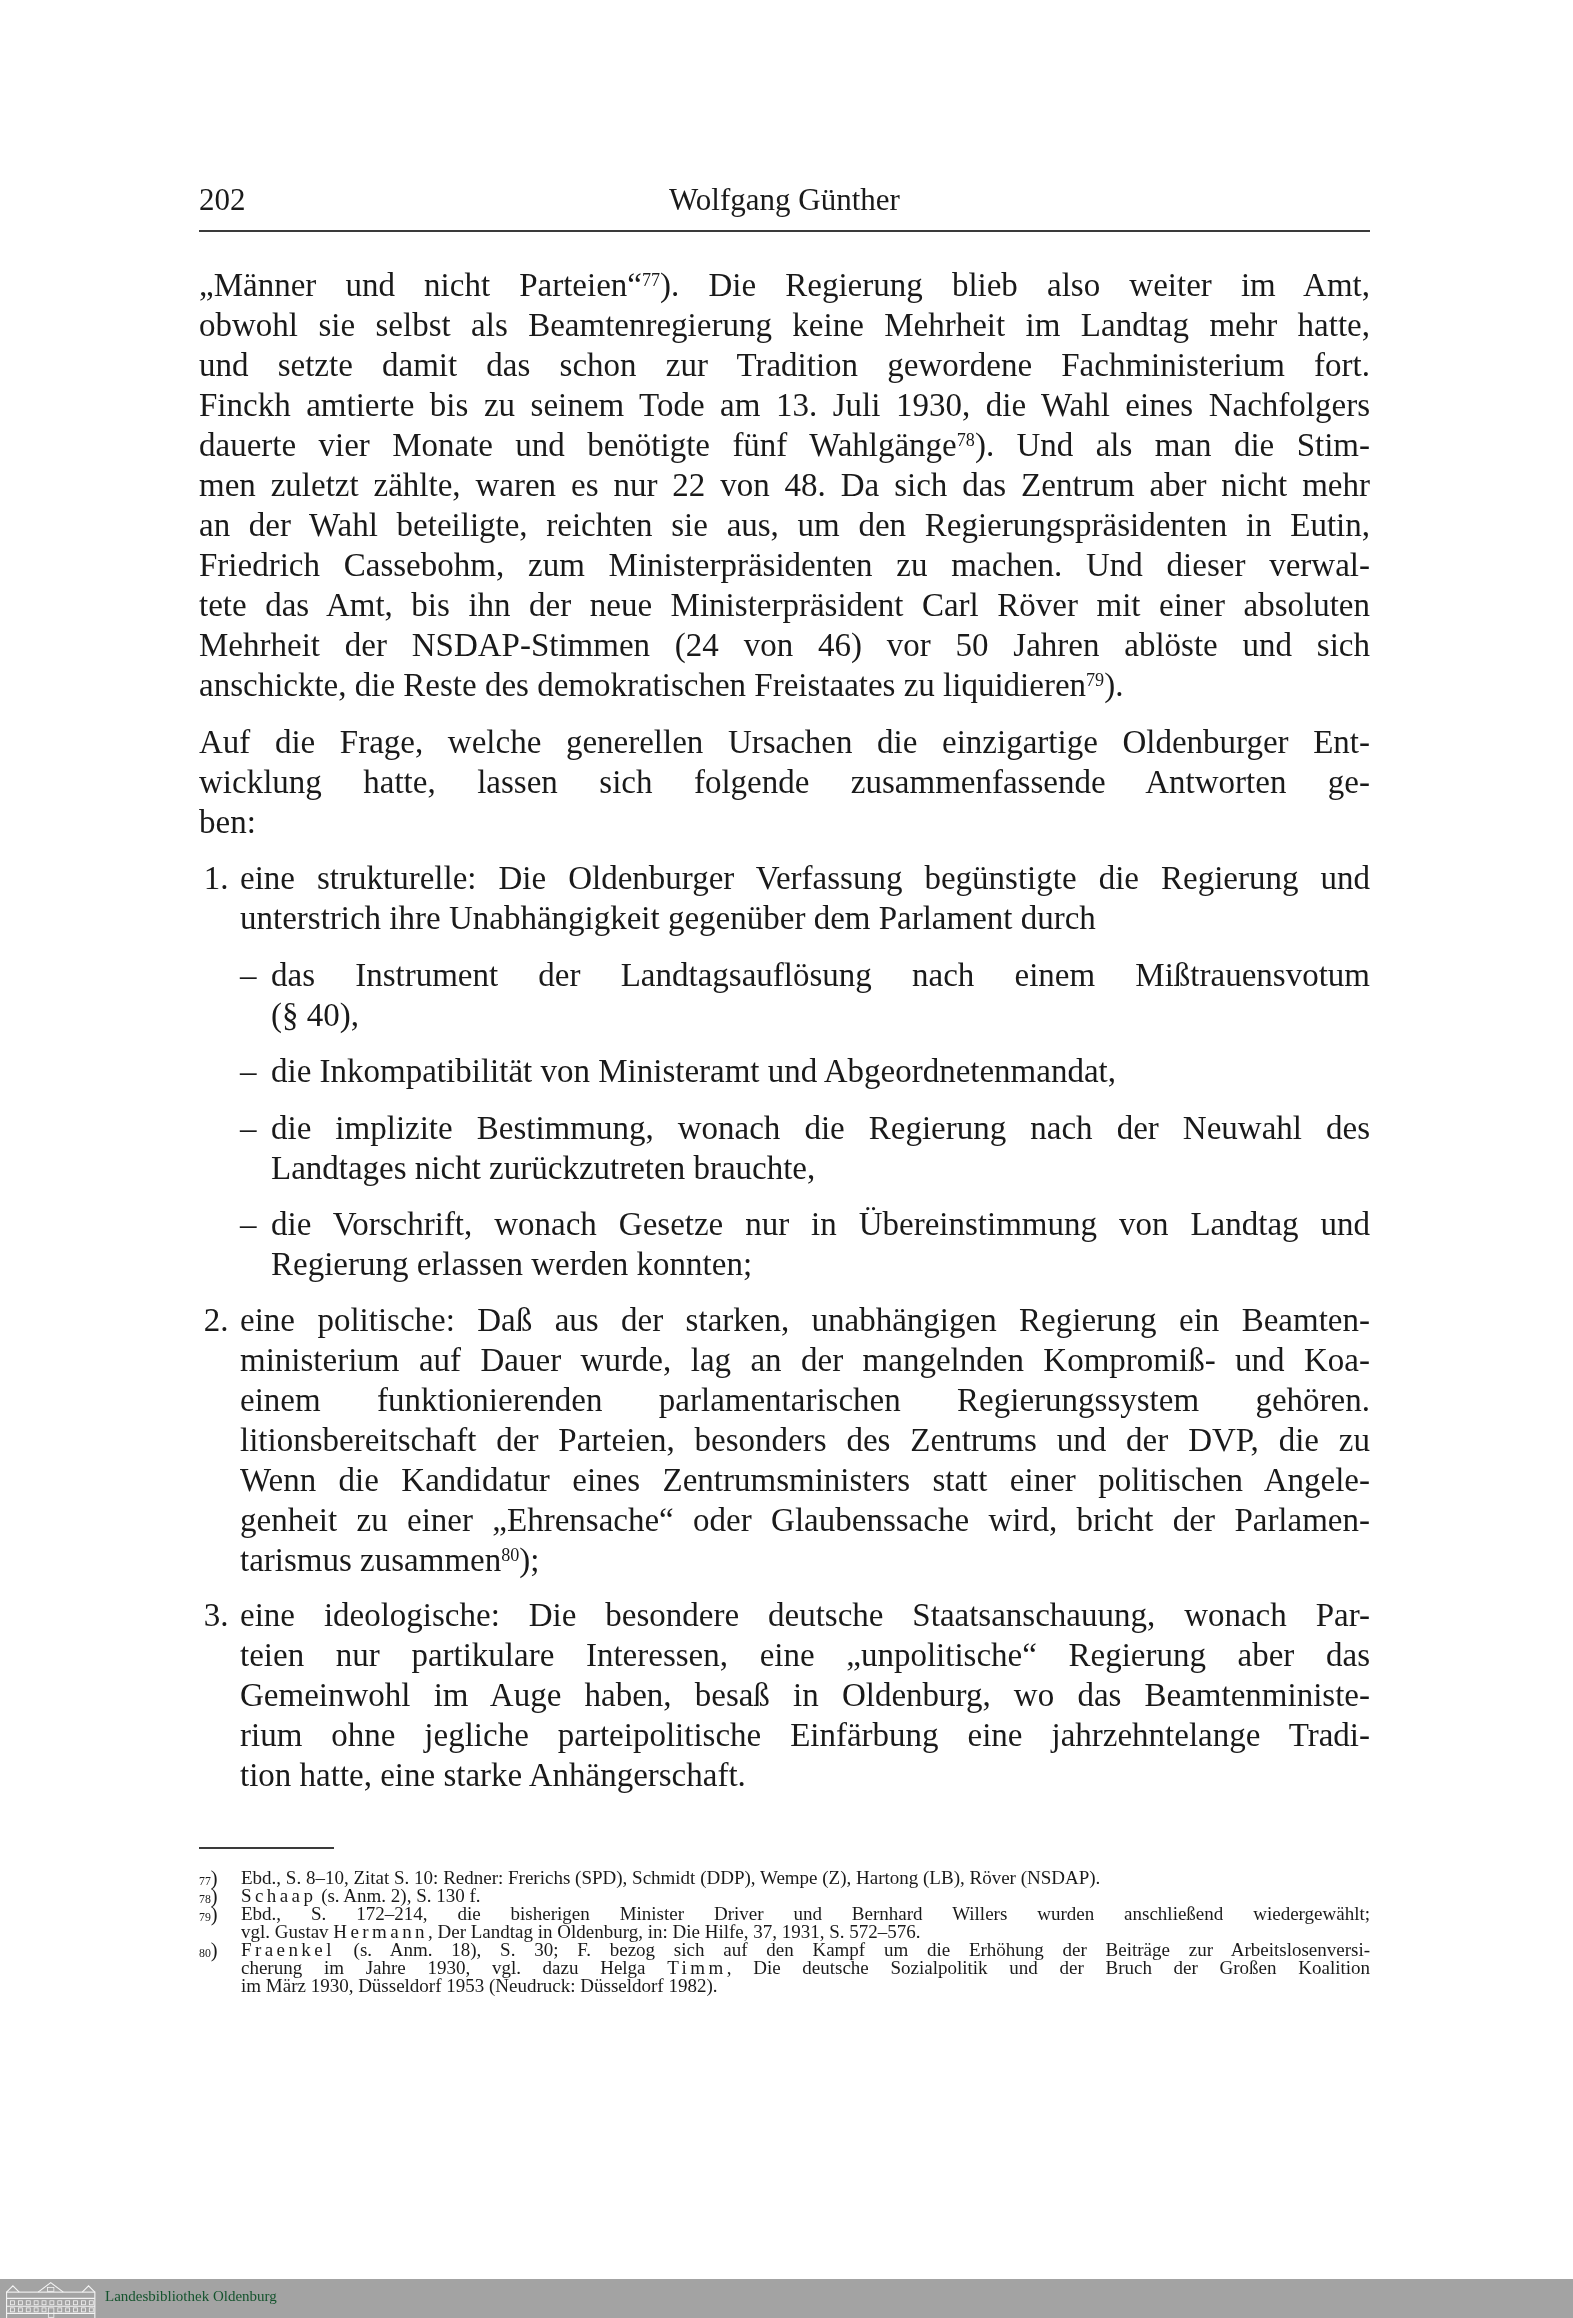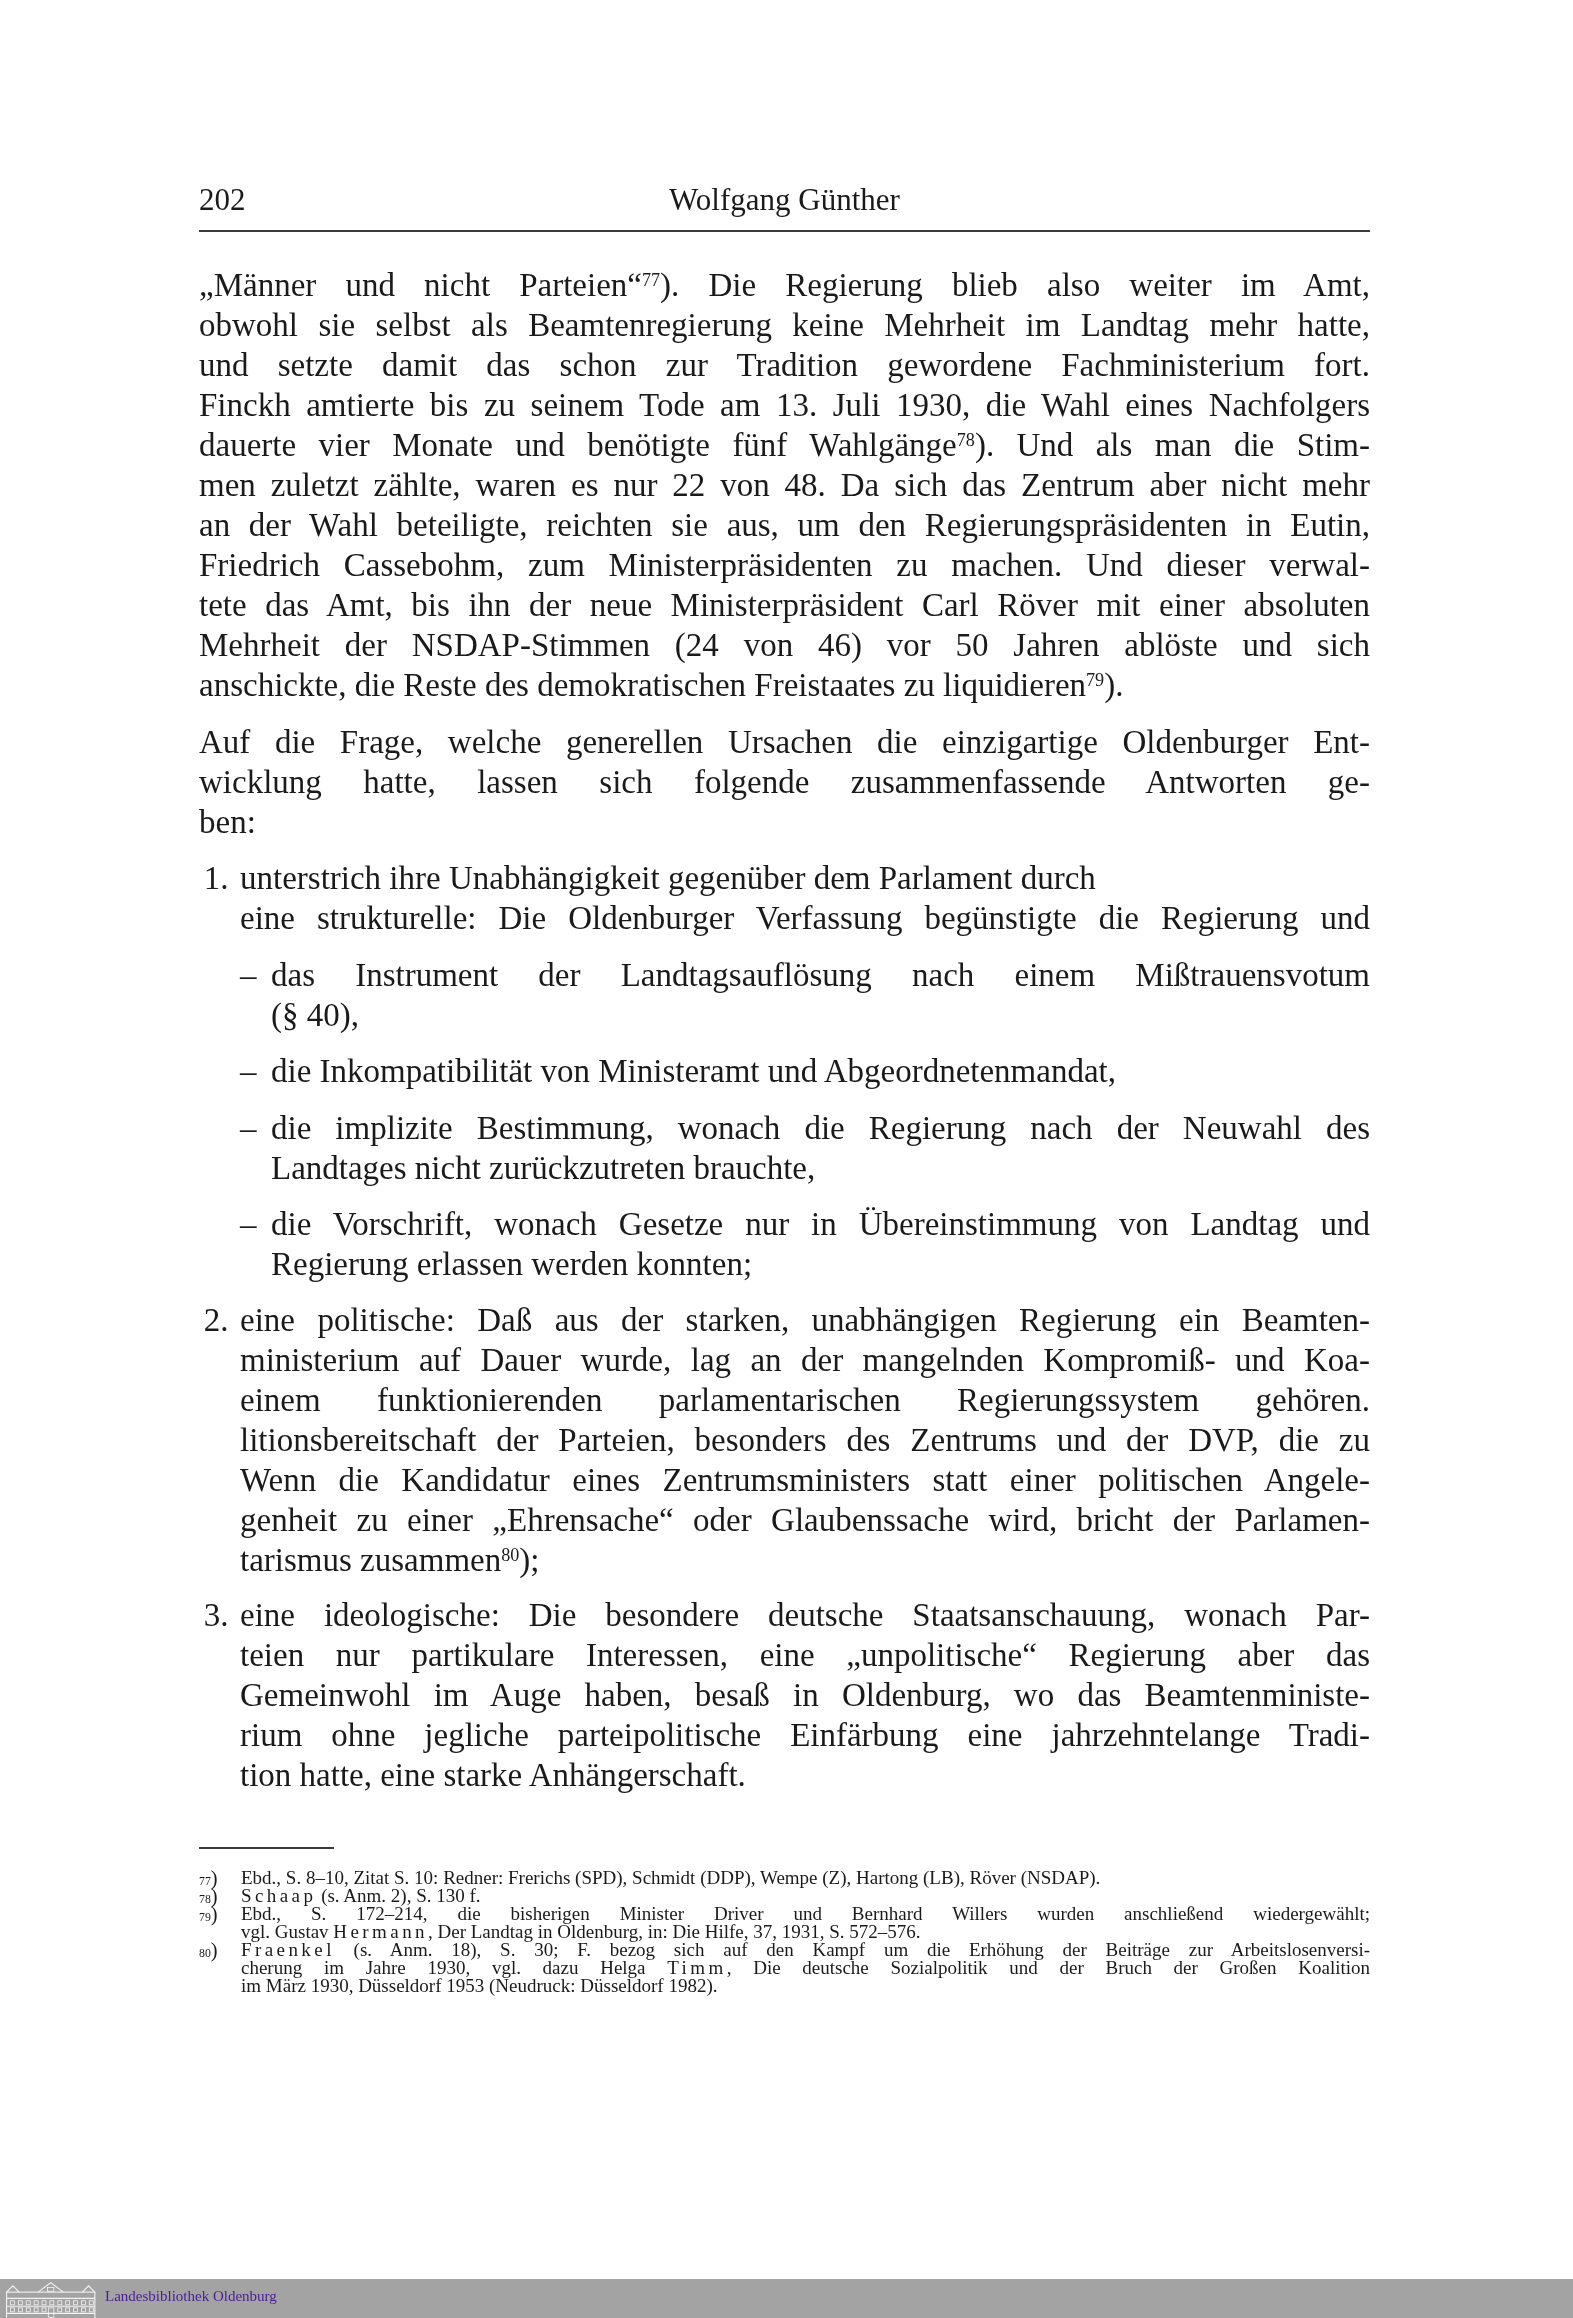--- a/index.html
+++ b/index.html
@@ -32,21 +32,21 @@
   .footnote { position: relative; }
   .footnote .fn-num { position: absolute; left: 0; top: 0; font-size: 11.8px; line-height: 18px; vertical-align: top; }
   .footnote .fn-num .paren { font-size: 20.5px; }
   .footnote .fn-text { margin-left: 42px; }
   .fnline { display: block; white-space: nowrap; text-align: justify; text-align-last: justify; height: 18px; }
   .fnline.last { text-align: left; text-align-last: left; }
   .spaced { letter-spacing: 0.18em; }
 
   .library-bar { position: absolute; left: 0; top: 2279px; width: 1574px; height: 39px; background: #a3a3a3; }
   .library-logo { position: absolute; left: 4.7px; top: 1.6px; width: 93px; height: 38px; }
-  .library-name { position: absolute; left: 105px; top: 6.3px; color: #4c1d95; font-size: 15px; line-height: 23.6px; }
+  .library-name { position: absolute; left: 105px; top: 6.3px; color: #14532d; font-size: 15px; line-height: 23.6px; }
 </style>
 </head>
 <body>
 
 <div class="page-header">
   <span class="page-number">202</span>
   <span class="running-head">Wolfgang Günther</span>
 </div>
 <div class="header-rule"></div>
 
@@ -66,22 +66,22 @@
     </div>
   <div class="para" id="para2">
       <span class="line">Auf die Frage, welche generellen Ursachen die einzigartige Oldenburger Ent-</span>
       <span class="line">wicklung hatte, lassen sich folgende zusammenfassende Antworten ge-</span>
       <span class="line last">ben:</span>
     </div>
   <div id="list">
       <div class="list-item">
         <span class="num">1.</span>
         <div class="content">
+          <span class="line">eine strukturelle: Die Oldenburger Verfassung begünstigte die Regierung und</span>
           <span class="line last">unterstrich ihre Unabhängigkeit gegenüber dem Parlament durch</span>
-          <span class="line">eine strukturelle: Die Oldenburger Verfassung begünstigte die Regierung und</span>
           <div class="sub-list">
             <div class="sub-item">
               <span class="dash">–</span>
               <div class="content">
                 <span class="line">das Instrument der Landtagsauflösung nach einem Mißtrauensvotum</span>
                 <span class="line last">(§ 40),</span>
               </div>
             </div>
             <div class="sub-item">
               <span class="dash">–</span>

